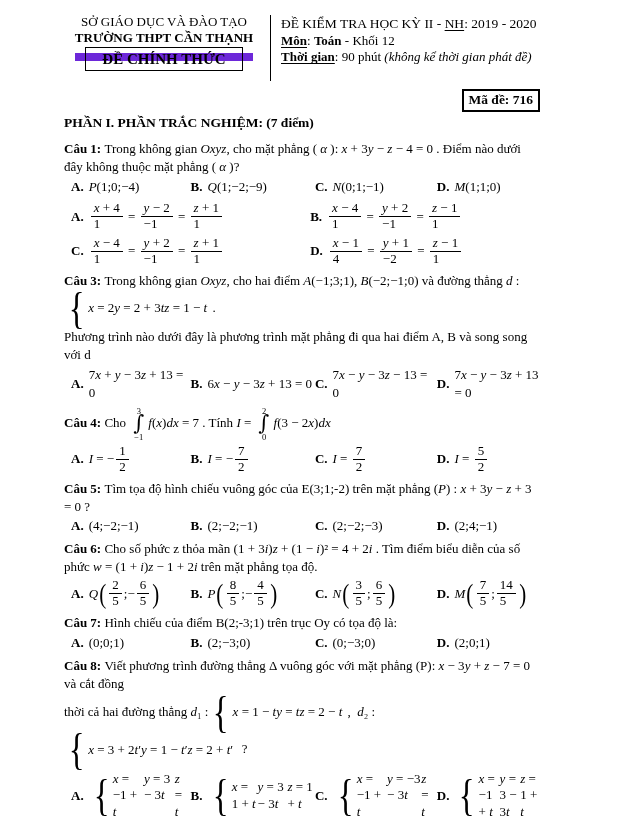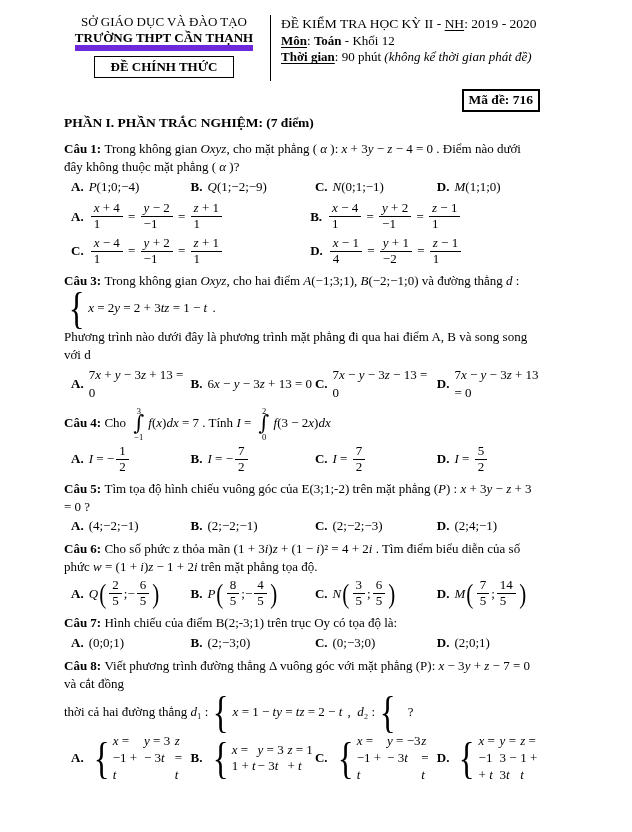--- a/index.html
+++ b/index.html
@@ -10,22 +10,22 @@
     -webkit-font-smoothing:antialiased;
   }
   .page{padding:14px 36px 6px 64px;position:relative;box-sizing:border-box;width:576px;height:832px;overflow:hidden;}
   .bold{font-weight:bold;}
   
   .header{display:flex;align-items:flex-start;}
   .h-left{width:200px;text-align:center;line-height:1.25;flex-shrink:0;}
   .h-divider{width:1px;background:#000;height:66px;margin:1px 10px 0 6px;flex-shrink:0;}
   .h-right{padding-top:1px;line-height:1.3;}
   .r1{font-weight:normal;font-size:13.5px;}
-  .blue-u{border-bottom:6px solid #6d28d9;padding-bottom:0px;}
-  .official{display:inline-block;border:1.5px solid #000;padding:2px 16px;font-weight:bold;font-size:13px;margin-top:9px;}
+  .blue-u{border-bottom:8px solid #6d28d9;padding-bottom:8px;}
+  .official{display:inline-block;border:1.5px solid #000;padding:2px 16px;font-weight:bold;font-size:15px;margin-top:0;}
   .code-row{display:flex;justify-content:flex-end;margin:8px 0 0 0;}
   .code-box{border:2px solid #000;padding:0px 5px;font-weight:bold;font-size:13.5px;}
   .section-title{font-weight:bold;margin:2px 0 8px 0;font-size:13.5px;}
   
   .question{margin-bottom:5px;}
   .q-body{margin-bottom:1px;}
   .q-label{font-weight:bold;}
   .q-body2{margin-top:1px;}
   .options{padding-left:7px;margin-top:2px;}
   .options.row4{display:grid;grid-template-columns:25.5% 26.5% 26% 22%;align-items:center;}
@@ -356,20 +356,25 @@
         <div class="q-body"><span class="q-label">Câu 8: </span><span class="rn">Viết phương trình đường thẳng Δ vuông góc với mặt phẳng (P): </span><span class="mth"><i>x</i> − 3<i>y</i> + <i>z</i> − 7 = 0</span><span class="rn"> và cắt đồng</span></div>
         <div class="q-body q-body2"><span class="rn">thời cả hai đường thẳng </span><span class="mth"><i>d</i>₁ :</span><span class="sys">
             <span class="brace">{</span>
             <span class="syl">
               <span><i>x</i> = 1 − <i>t</i></span>
               <span><i>y</i> = <i>t</i></span>
               <span><i>z</i> = 2 − <i>t</i></span>
             </span>
           </span><span class="rn"> ,  </span><span class="mth"><i>d</i>₂ :</span><span class="sys">
             <span class="brace">{</span>
+            <span class="syl">
+              <span><i>x</i> = 3 + 2<i>t</i>′</span>
+              <span><i>y</i> = 1 − <i>t</i>′</span>
+              <span><i>z</i> = 2 + <i>t</i>′</span>
+            </span>
           </span><span class="rn">  ?</span></div>
         <div class="options row4">
           <div class="option">
             <span class="opt-letter">A.</span>
             <span class="sys">
               <span class="brace">{</span>
               <span class="syl">
                 <span><i>x</i> = −1 + <i>t</i></span>
                 <span><i>y</i> = 3 − 3<i>t</i></span>
                 <span><i>z</i> = <i>t</i></span>

